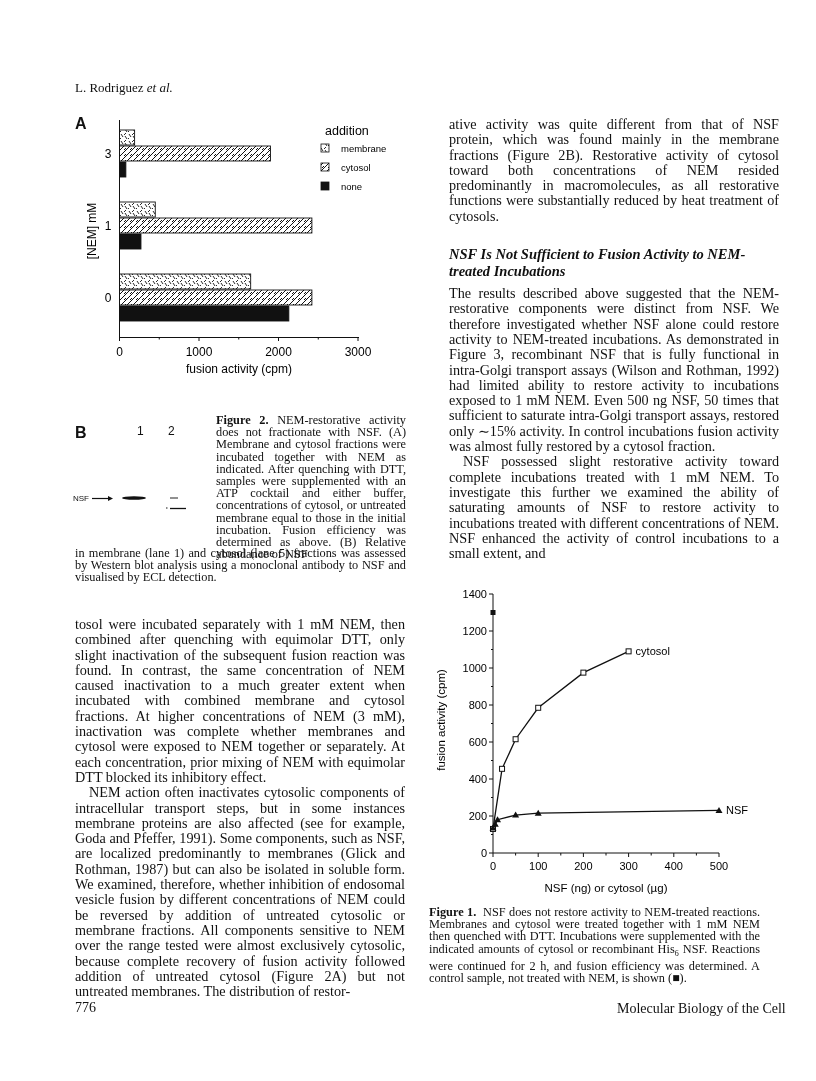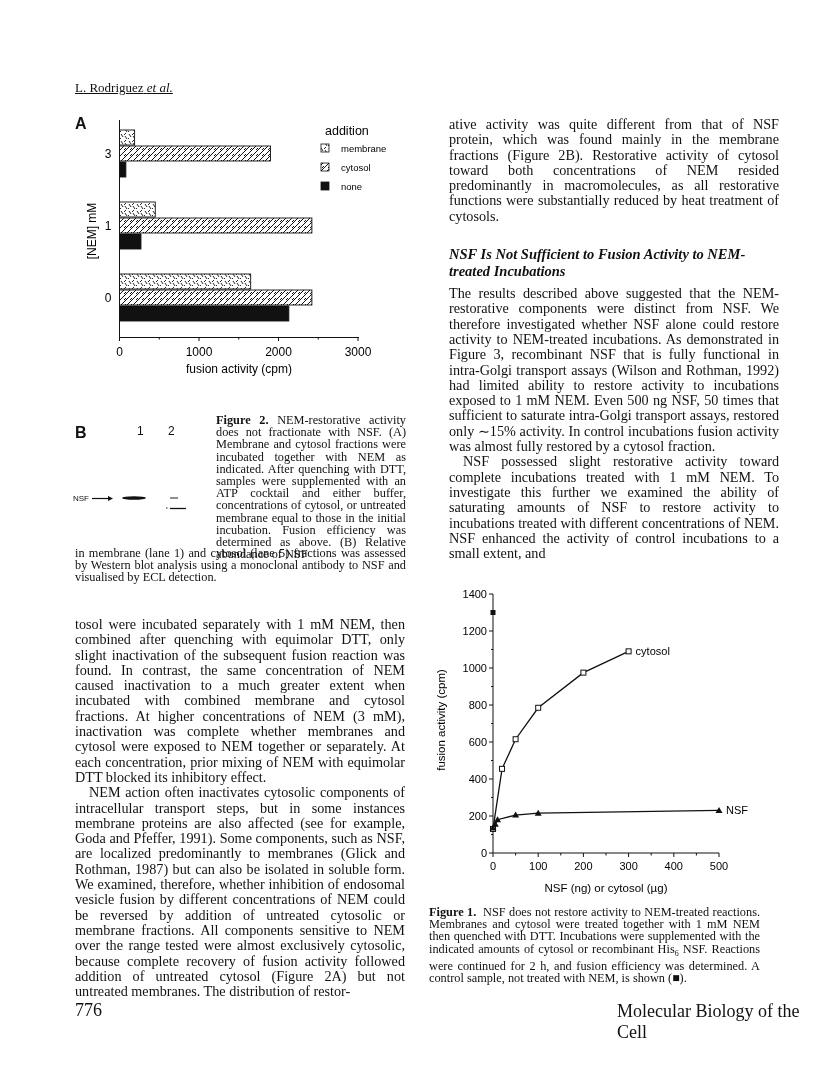--- a/index.html
+++ b/index.html
@@ -1,32 +1,32 @@
 <!DOCTYPE html>
 <html><head>
 <meta charset="utf-8">
 <style>
   html, body { margin: 0; padding: 0; background: #ffffff; }
   body { width: 816px; height: 1081px; position: relative; overflow: hidden; color: #111; }
   .serif { font-family: "Liberation Serif", "DejaVu Serif", serif; }
   .sans { font-family: "Liberation Sans", "DejaVu Sans", sans-serif; }
   .abs { position: absolute; }
-  .running-head { left: 75px; top: 80px; font-size: 13px; text-decoration: underline; }
+  .running-head { left: 75px; top: 80px; font-size: 13px; }
   .running-head i { font-style: italic; }
   .col { position: absolute; font-family: "Liberation Serif", "DejaVu Serif", serif; font-size: 14.2px; line-height: 15.3px; text-align: justify; }
   .col p { margin: 0; }
   .col p.indent { text-indent: 14px; }
   .left-col { left: 75px; width: 330px; }
   .right-col { left: 429px; width: 330px; margin-left: 20px; }
   .section-head { font-style: italic; font-weight: bold; font-size: 14.5px; line-height: 17px; margin: 0 0 6px 0; text-align: left; }
   .caption { font-family: "Liberation Serif", "DejaVu Serif", serif; font-size: 12.3px; line-height: 12.2px; text-align: justify; }
   .caption b { font-weight: bold; }
   .panel-label { font-family: "Liberation Sans", "DejaVu Sans", sans-serif; font-weight: bold; font-size: 16px; }
   svg text { font-family: "Liberation Sans", "DejaVu Sans", sans-serif; }
-  .footer { font-family: "Liberation Serif", "DejaVu Serif", serif; font-size: 18px; }
+  .footer { font-family: "Liberation Serif", "DejaVu Serif", serif; font-size: 14px; }
 </style>
 </head>
 <body>
 
 <div class="abs serif running-head">
   <span>L. Rodriguez</span>
   <i>et al.</i>
 </div>
 
 <div class="abs panel-label" style="left:75px; top:115px;">A</div>

